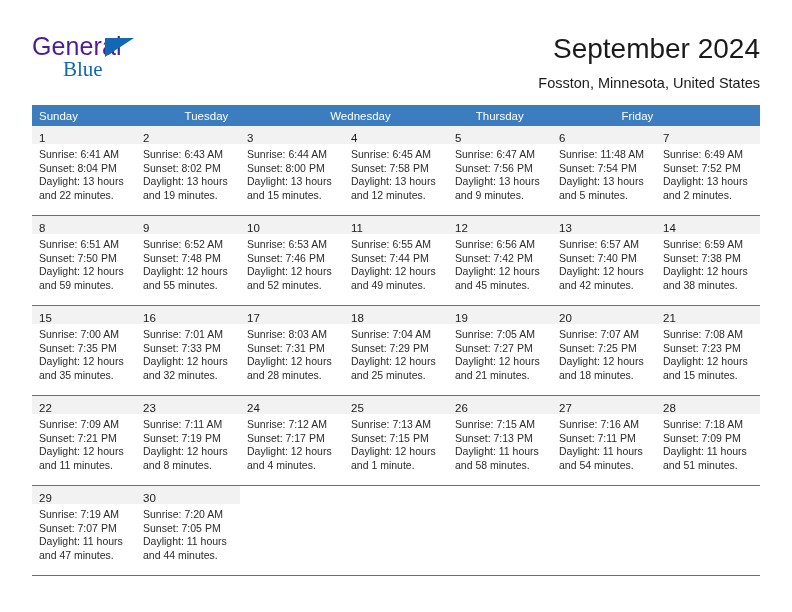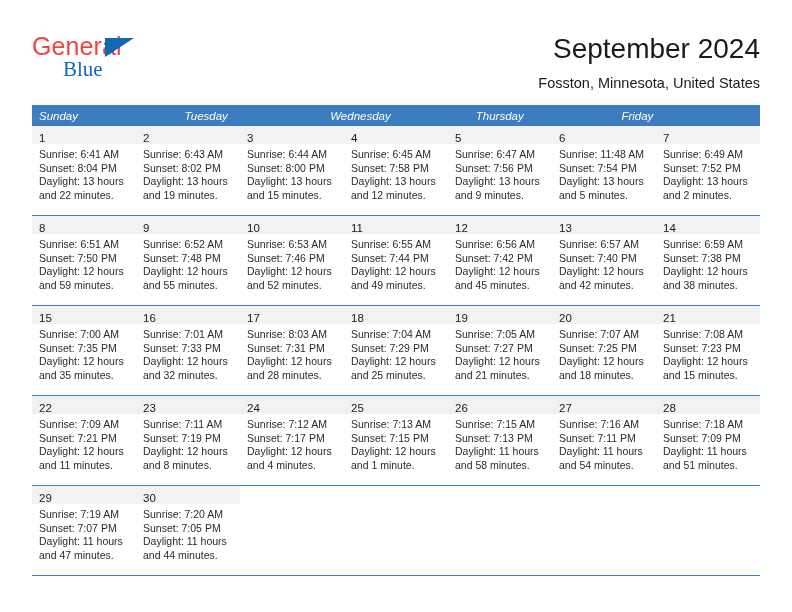--- a/index.html
+++ b/index.html
@@ -35,21 +35,21 @@
     top: 4px;
     width: 210px;
     height: 62px;
   }
   .logo-general {
     position: absolute;
     left: 0;
     top: 0;
     font-size: 25px;
     letter-spacing: 0.1px;
-    color: #ef4444;
+    color: #4c1d95;
     font-family: "Liberation Sans", sans-serif;
   }
   .logo-tri {
     position: absolute;
     left: 73px;
     top: 6px;
     width: 0;
     height: 0;
     border-left: 29px solid #1268b3;
     border-bottom: 19px solid transparent;
@@ -89,21 +89,20 @@
   .calendar {
     position: absolute;
     left: 32px;
     top: 105px;
     width: 728px;
   }
   .weekday-row {
     display: flex;
     width: 100%;
     background: #3b7dbf;
-    font-style: italic;
   }
   .weekday {
     flex: 1 1 0;
     box-sizing: border-box;
     padding: 4px 0 4px 7px;
     font-size: 11.5px;
     color: #ffffff;
     line-height: 14px;
     height: 21px;
   }

